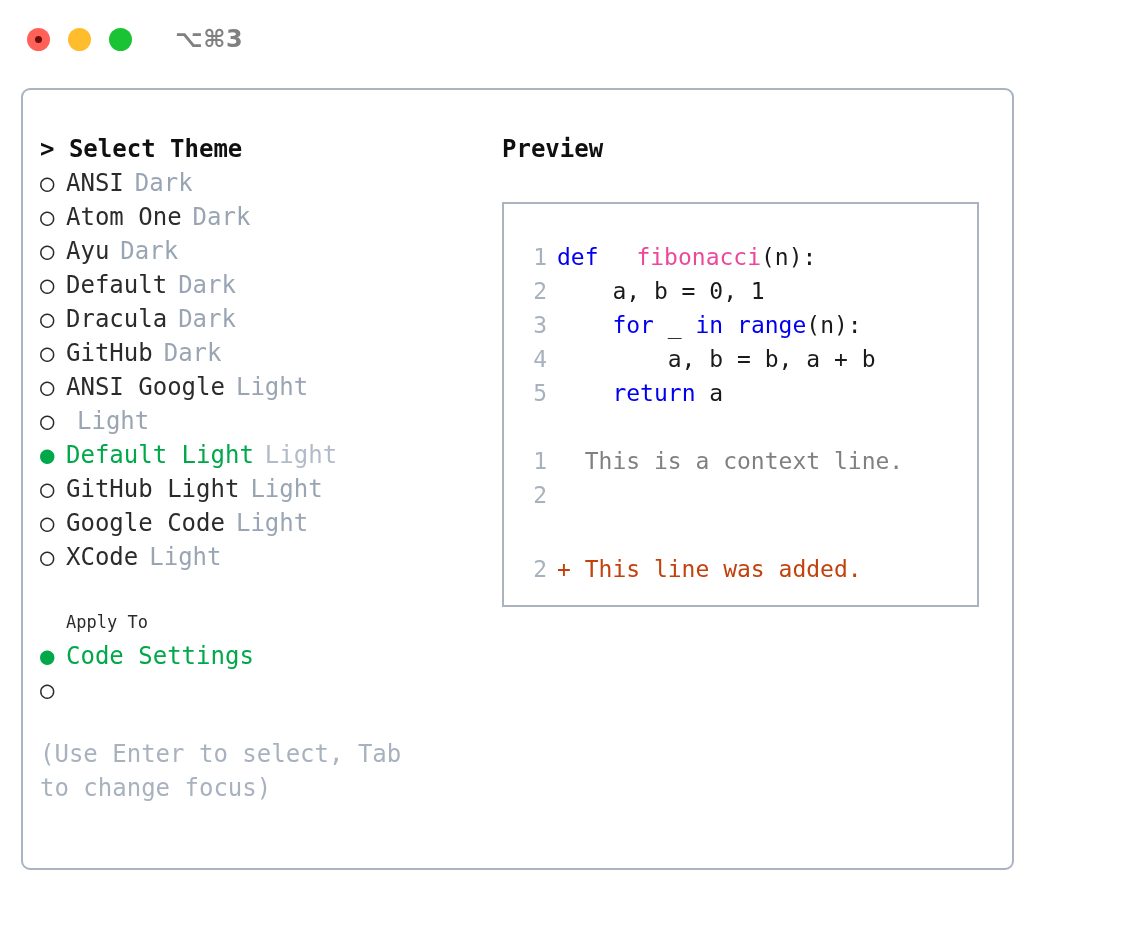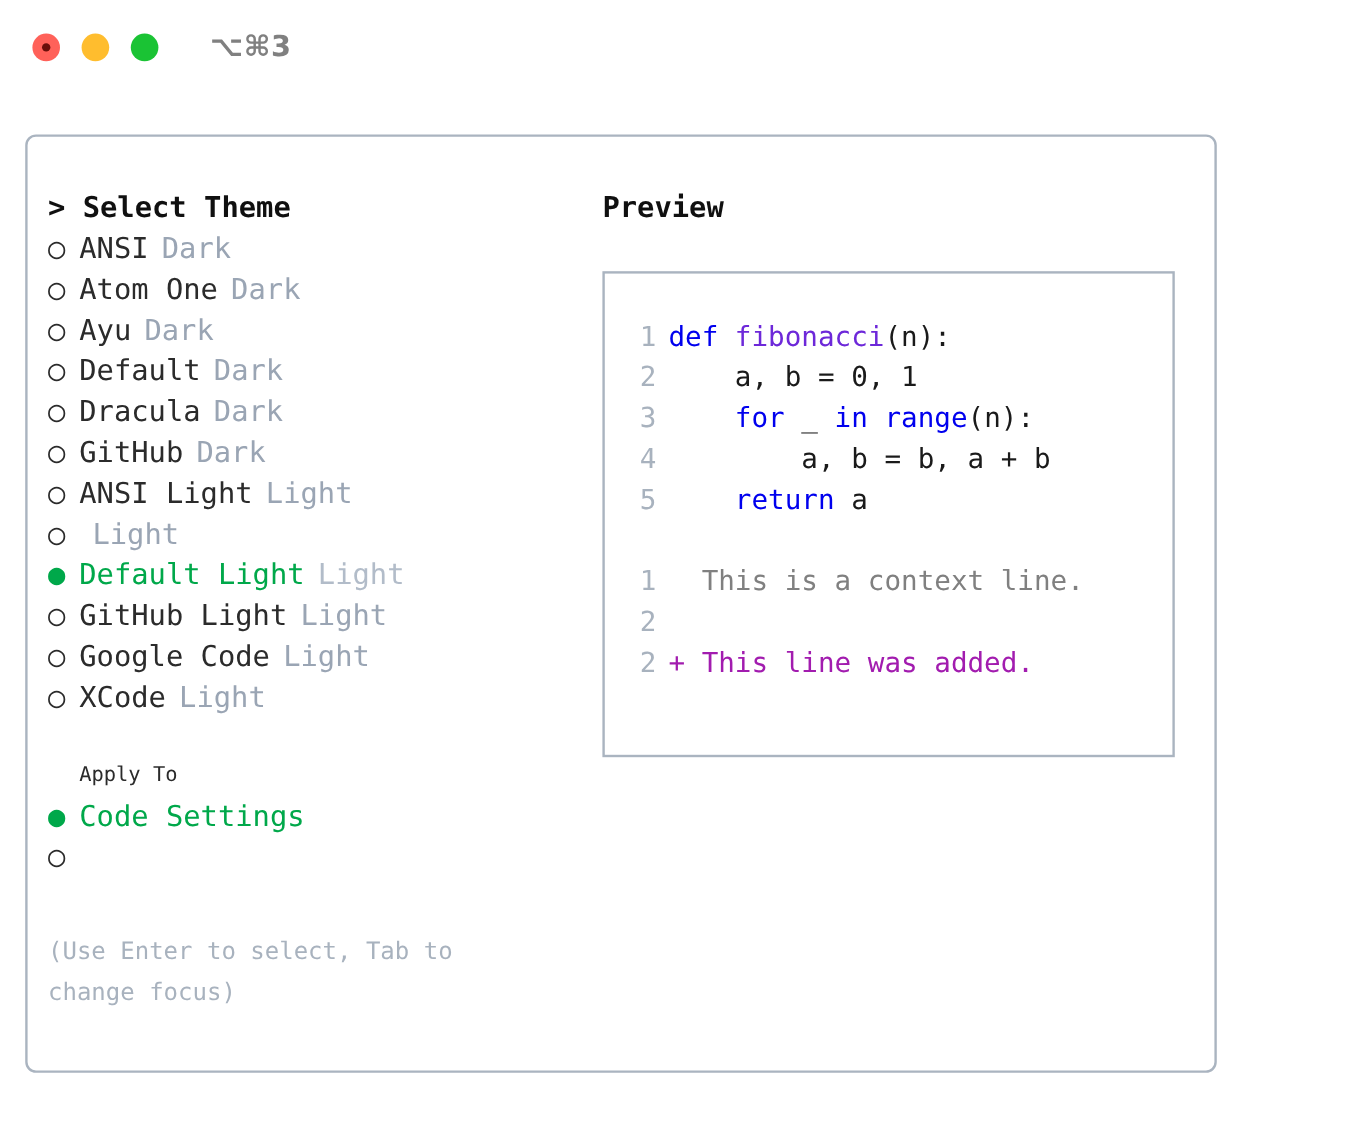--- a/index.html
+++ b/index.html
@@ -65,21 +65,21 @@
     font-size: 24px;
     font-weight: 700;
     letter-spacing: 0.5px;
     font-family: "DejaVu Sans", "Liberation Sans", sans-serif;
   }
 
   
   .panel {
     position: absolute;
     left: 21px;
-    top: 112px;
+    top: 88px;
     width: 993px;
     height: 782px;
     border: 2px solid #aab4c0;
     border-radius: 9px;
     box-sizing: border-box;
     background: #ffffff;
   }
 
   .columns {
     display: flex;
@@ -123,22 +123,22 @@
 
   .section-title {
     font-size: 17px;
     line-height: 34px;
     color: #2b2b2b;
     padding-left: 26px;
     white-space: pre;
   }
 
   .hint {
-    margin-top: 44px;
-    font-size: 20px;
+    margin-top: 30px;
+    font-size: 24px;
     line-height: 34px;
     color: #a8b2be;
     width: 400px;
     white-space: pre-wrap;
   }
 
   
   .preview-header {
     font-size: 24px;
     font-weight: 700;
@@ -167,26 +167,26 @@
     width: 28px;
     text-align: right;
     flex: none;
     color: #a8b2be;
     margin-right: 10px;
   }
   .code-text { color: #1a1a1a; }
   .blank-line { height: 34px; }
 
   .kw   { color: #0000ee; }
-  .fn   { color: #6d28d9; }
+  .fn   { color: #ec4899; margin-left: 24px; }
   .pln  { color: #1a1a1a; }
 
   .diff-ctx { color: #808080; }
   .diff-del { color: #cc2200; }
-  .diff-add { color: #a21caf; }
+  .diff-add { color: #c2410c; margin-top: 40px; }
 </style>
 </head>
 <body>
 
 <div class="window">
 
   <div class="titlebar">
     <div class="lights">
       <span class="light close"></span>
       <span class="light min"></span>
@@ -200,21 +200,21 @@
 
       <div class="col-left">
         <div class="list-header">&gt; Select Theme</div>
         <div id="theme-list">
             <div class="opt-row"><span class="opt-marker">○</span><span class="opt-label">ANSI</span><span class="opt-tag">Dark</span></div>
             <div class="opt-row"><span class="opt-marker">○</span><span class="opt-label">Atom One</span><span class="opt-tag">Dark</span></div>
             <div class="opt-row"><span class="opt-marker">○</span><span class="opt-label">Ayu</span><span class="opt-tag">Dark</span></div>
             <div class="opt-row"><span class="opt-marker">○</span><span class="opt-label">Default</span><span class="opt-tag">Dark</span></div>
             <div class="opt-row"><span class="opt-marker">○</span><span class="opt-label">Dracula</span><span class="opt-tag">Dark</span></div>
             <div class="opt-row"><span class="opt-marker">○</span><span class="opt-label">GitHub</span><span class="opt-tag">Dark</span></div>
-            <div class="opt-row"><span class="opt-marker">○</span><span class="opt-label">ANSI Light</span><span class="opt-tag">Light</span></div>
+            <div class="opt-row"><span class="opt-marker">○</span><span class="opt-label">ANSI Google</span><span class="opt-tag">Light</span></div>
             <div class="opt-row"><span class="opt-marker">○</span><span class="opt-tag">Light</span></div>
             <div class="opt-row selected"><span class="opt-marker">●</span><span class="opt-label">Default Light</span><span class="opt-tag">Light</span></div>
             <div class="opt-row"><span class="opt-marker">○</span><span class="opt-label">GitHub Light</span><span class="opt-tag">Light</span></div>
             <div class="opt-row"><span class="opt-marker">○</span><span class="opt-label">Google Code</span><span class="opt-tag">Light</span></div>
             <div class="opt-row"><span class="opt-marker">○</span><span class="opt-label">XCode</span><span class="opt-tag">Light</span></div>
           </div>
 
         <div class="group-gap"></div>
 
         <div class="section-title">Apply To</div>

